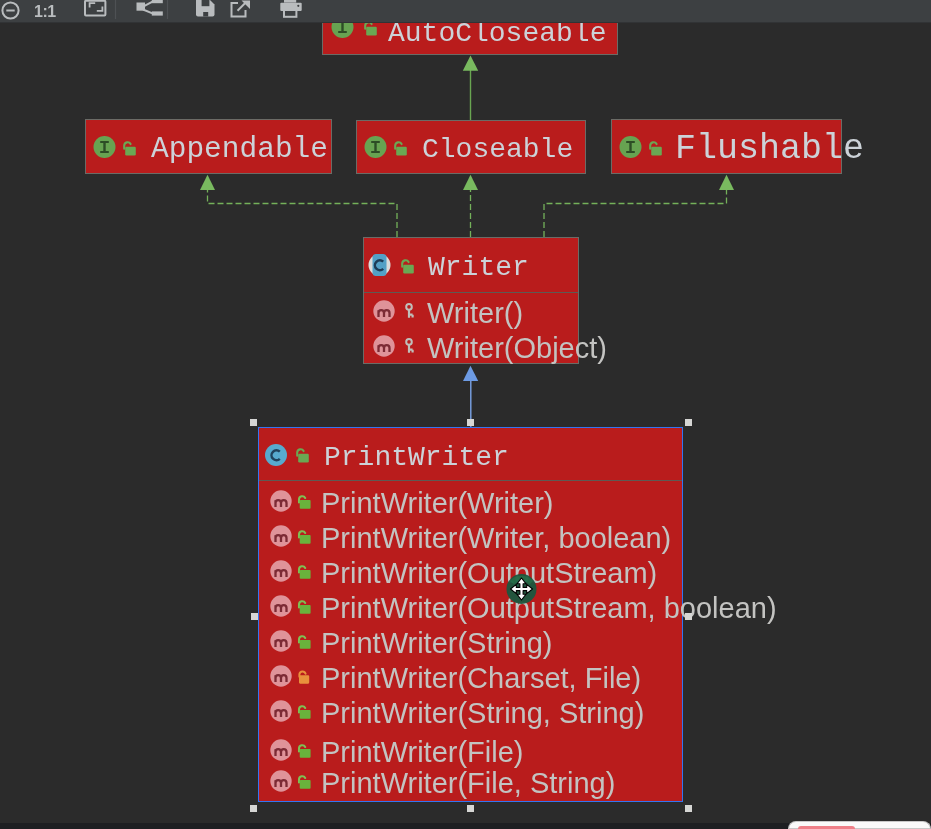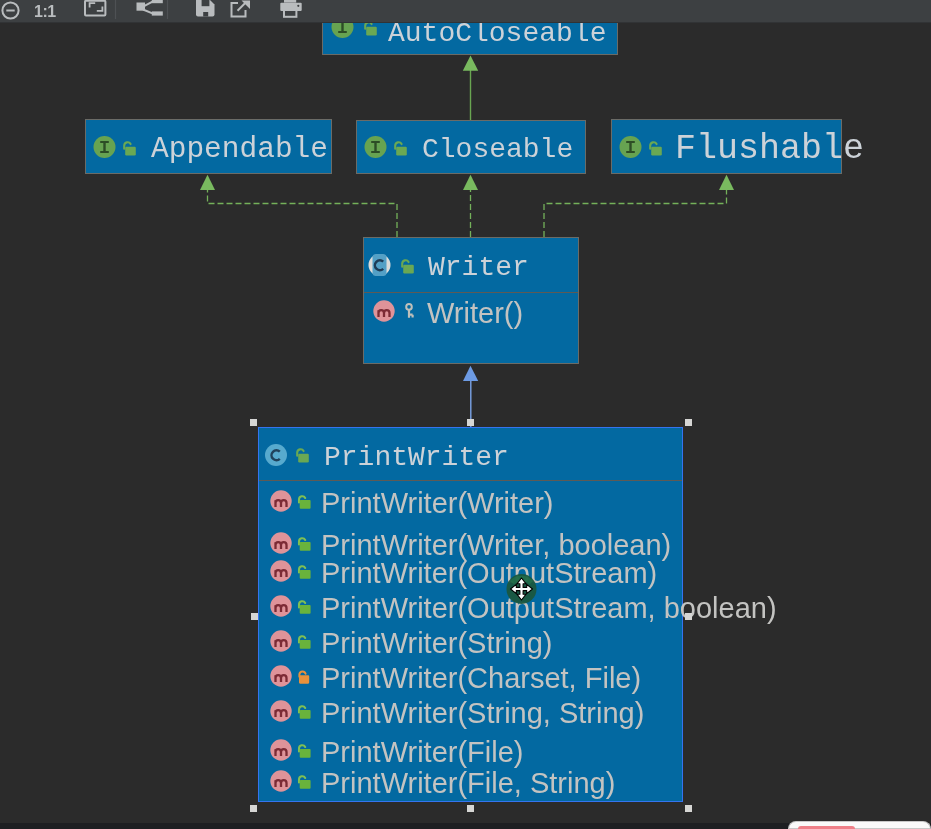--- a/index.html
+++ b/index.html
@@ -1,17 +1,17 @@
 <!DOCTYPE html>
 <html><head>
 <meta charset="utf-8">
 <style>
   html,body{margin:0;padding:0;background:#2b2b2b;}
   #stage{position:relative;width:931px;height:829px;overflow:hidden;background:#2b2b2b;font-family:"Liberation Sans",sans-serif;}
-  .node{position:absolute;background:#0369a1;border:1px solid #6b6b66;box-sizing:border-box;}
+  .node{position:absolute;background:#b91c1c;border:1px solid #6b6b66;box-sizing:border-box;}
   .title{position:relative;height:54px;}
   .title .ttext{position:absolute;left:65px;top:calc(50% + 2px);transform:translateY(-50%);font-family:"Liberation Mono",monospace;font-size:28px;color:#ccd2d8;white-space:pre;}
   .ticon{position:absolute;left:7px;top:calc(50% + 2px);transform:translateY(-50%);}
   .tlock{position:absolute;left:33px;top:calc(50% + 2px);transform:translateY(-50%);}
   .sep{position:absolute;left:0;right:0;height:1px;background:#5e5a54;}
   .mrow{position:absolute;left:0;right:0;height:35px;}
   .mrow .mtext{position:absolute;left:62px;top:50%;transform:translateY(-50%);font-size:29px;color:#c3c3c1;white-space:pre;}
   .mrow .micon{position:absolute;left:11px;top:50%;transform:translateY(-50%);}
   .mrow .mmod{position:absolute;left:36px;top:50%;transform:translateY(-50%);}
   .handle{position:absolute;width:7px;height:7px;background:#d6d6d4;}
@@ -134,20 +134,29 @@
     <div class="sep" style="top:54px;"></div>
     <div class="mrow" style="top:57px;left:0;">
       <span class="micon" style="left:9px"><svg width="22" height="22" viewBox="0 0 22 22">
             <use href="#iconM"></use>
           </svg></span>
         <span class="mmod" style="left:40px"><svg width="11" height="17" viewBox="0 0 11 17">
             <use href="#iconK"></use>
           </svg></span>
         <span class="mtext" style="left:63px">Writer()</span>
     </div>
+    <div class="mrow" style="top:92px;left:0;">
+      <span class="micon" style="left:9px"><svg width="22" height="22" viewBox="0 0 22 22">
+            <use href="#iconM"></use>
+          </svg></span>
+        <span class="mmod" style="left:40px"><svg width="11" height="17" viewBox="0 0 11 17">
+            <use href="#iconK"></use>
+          </svg></span>
+        <span class="mtext" style="left:63px">Writer(Object)</span>
+    </div>
   </div>
 
   <div class="node" style="left:258px;top:427px;width:425px;height:374.5px;border:1.5px solid #3574f0;">
     <div class="title" style="height:52px;padding-left:48px;">
       <span class="ticon" style="left:6px;top:calc(50% + 3px)"><svg width="22" height="22" viewBox="0 0 22 22">
             <use href="#iconC"></use>
           </svg></span>
       <span class="tlock"><svg width="18" height="18" viewBox="0 0 18 18">
             <use href="#lockG"></use>
           </svg></span>
@@ -156,21 +165,21 @@
     <div class="sep" style="top:52px;"></div>
     <div class="mrow" style="top:57.5px;">
         <span class="micon"><svg width="22" height="22" viewBox="0 0 22 22">
             <use href="#iconM"></use>
           </svg></span>
         <span class="mmod"><svg width="17" height="17" viewBox="0 0 17 17">
             <use href="#lockG2"></use>
           </svg></span>
         <span class="mtext">PrintWriter(Writer)</span>
       </div>
-    <div class="mrow" style="top:92.5px;margin-top:7px;">
+    <div class="mrow" style="top:92.5px;">
         <span class="micon"><svg width="22" height="22" viewBox="0 0 22 22">
             <use href="#iconM"></use>
           </svg></span>
         <span class="mmod"><svg width="17" height="17" viewBox="0 0 17 17">
             <use href="#lockG2"></use>
           </svg></span>
         <span class="mtext">PrintWriter(Writer, boolean)</span>
       </div>
     <div class="mrow" style="top:127.5px;">
         <span class="micon"><svg width="22" height="22" viewBox="0 0 22 22">

